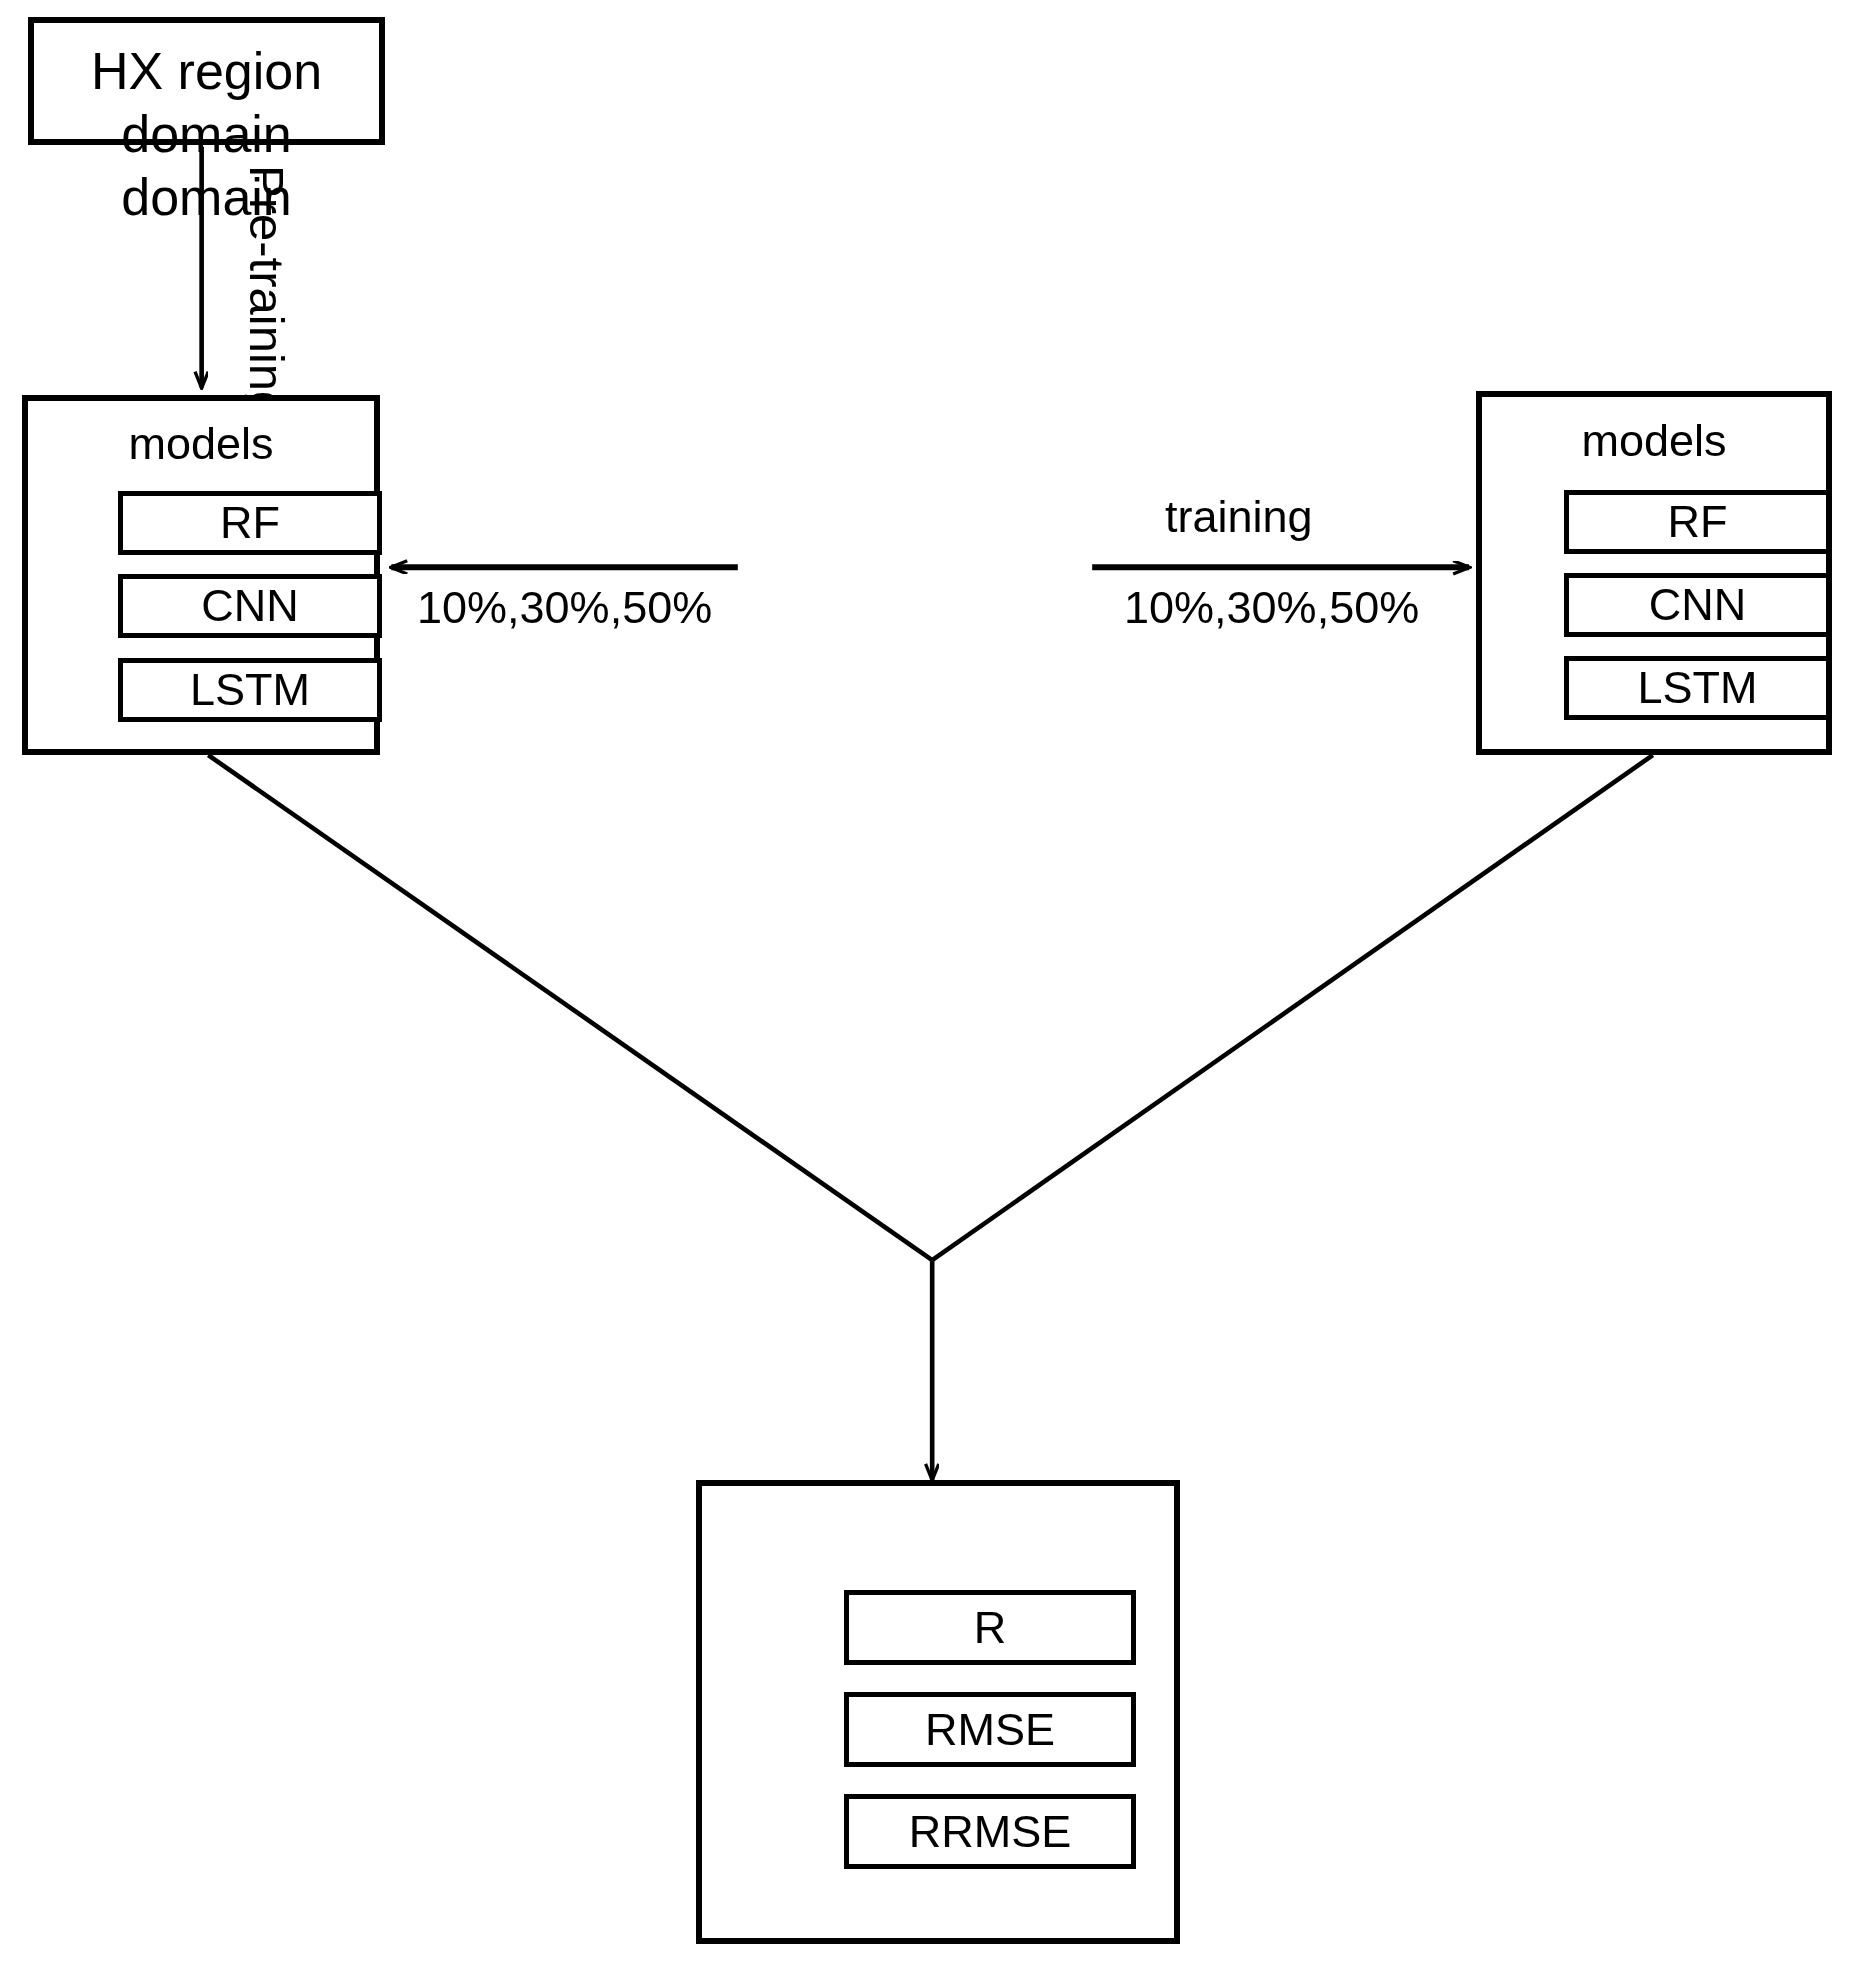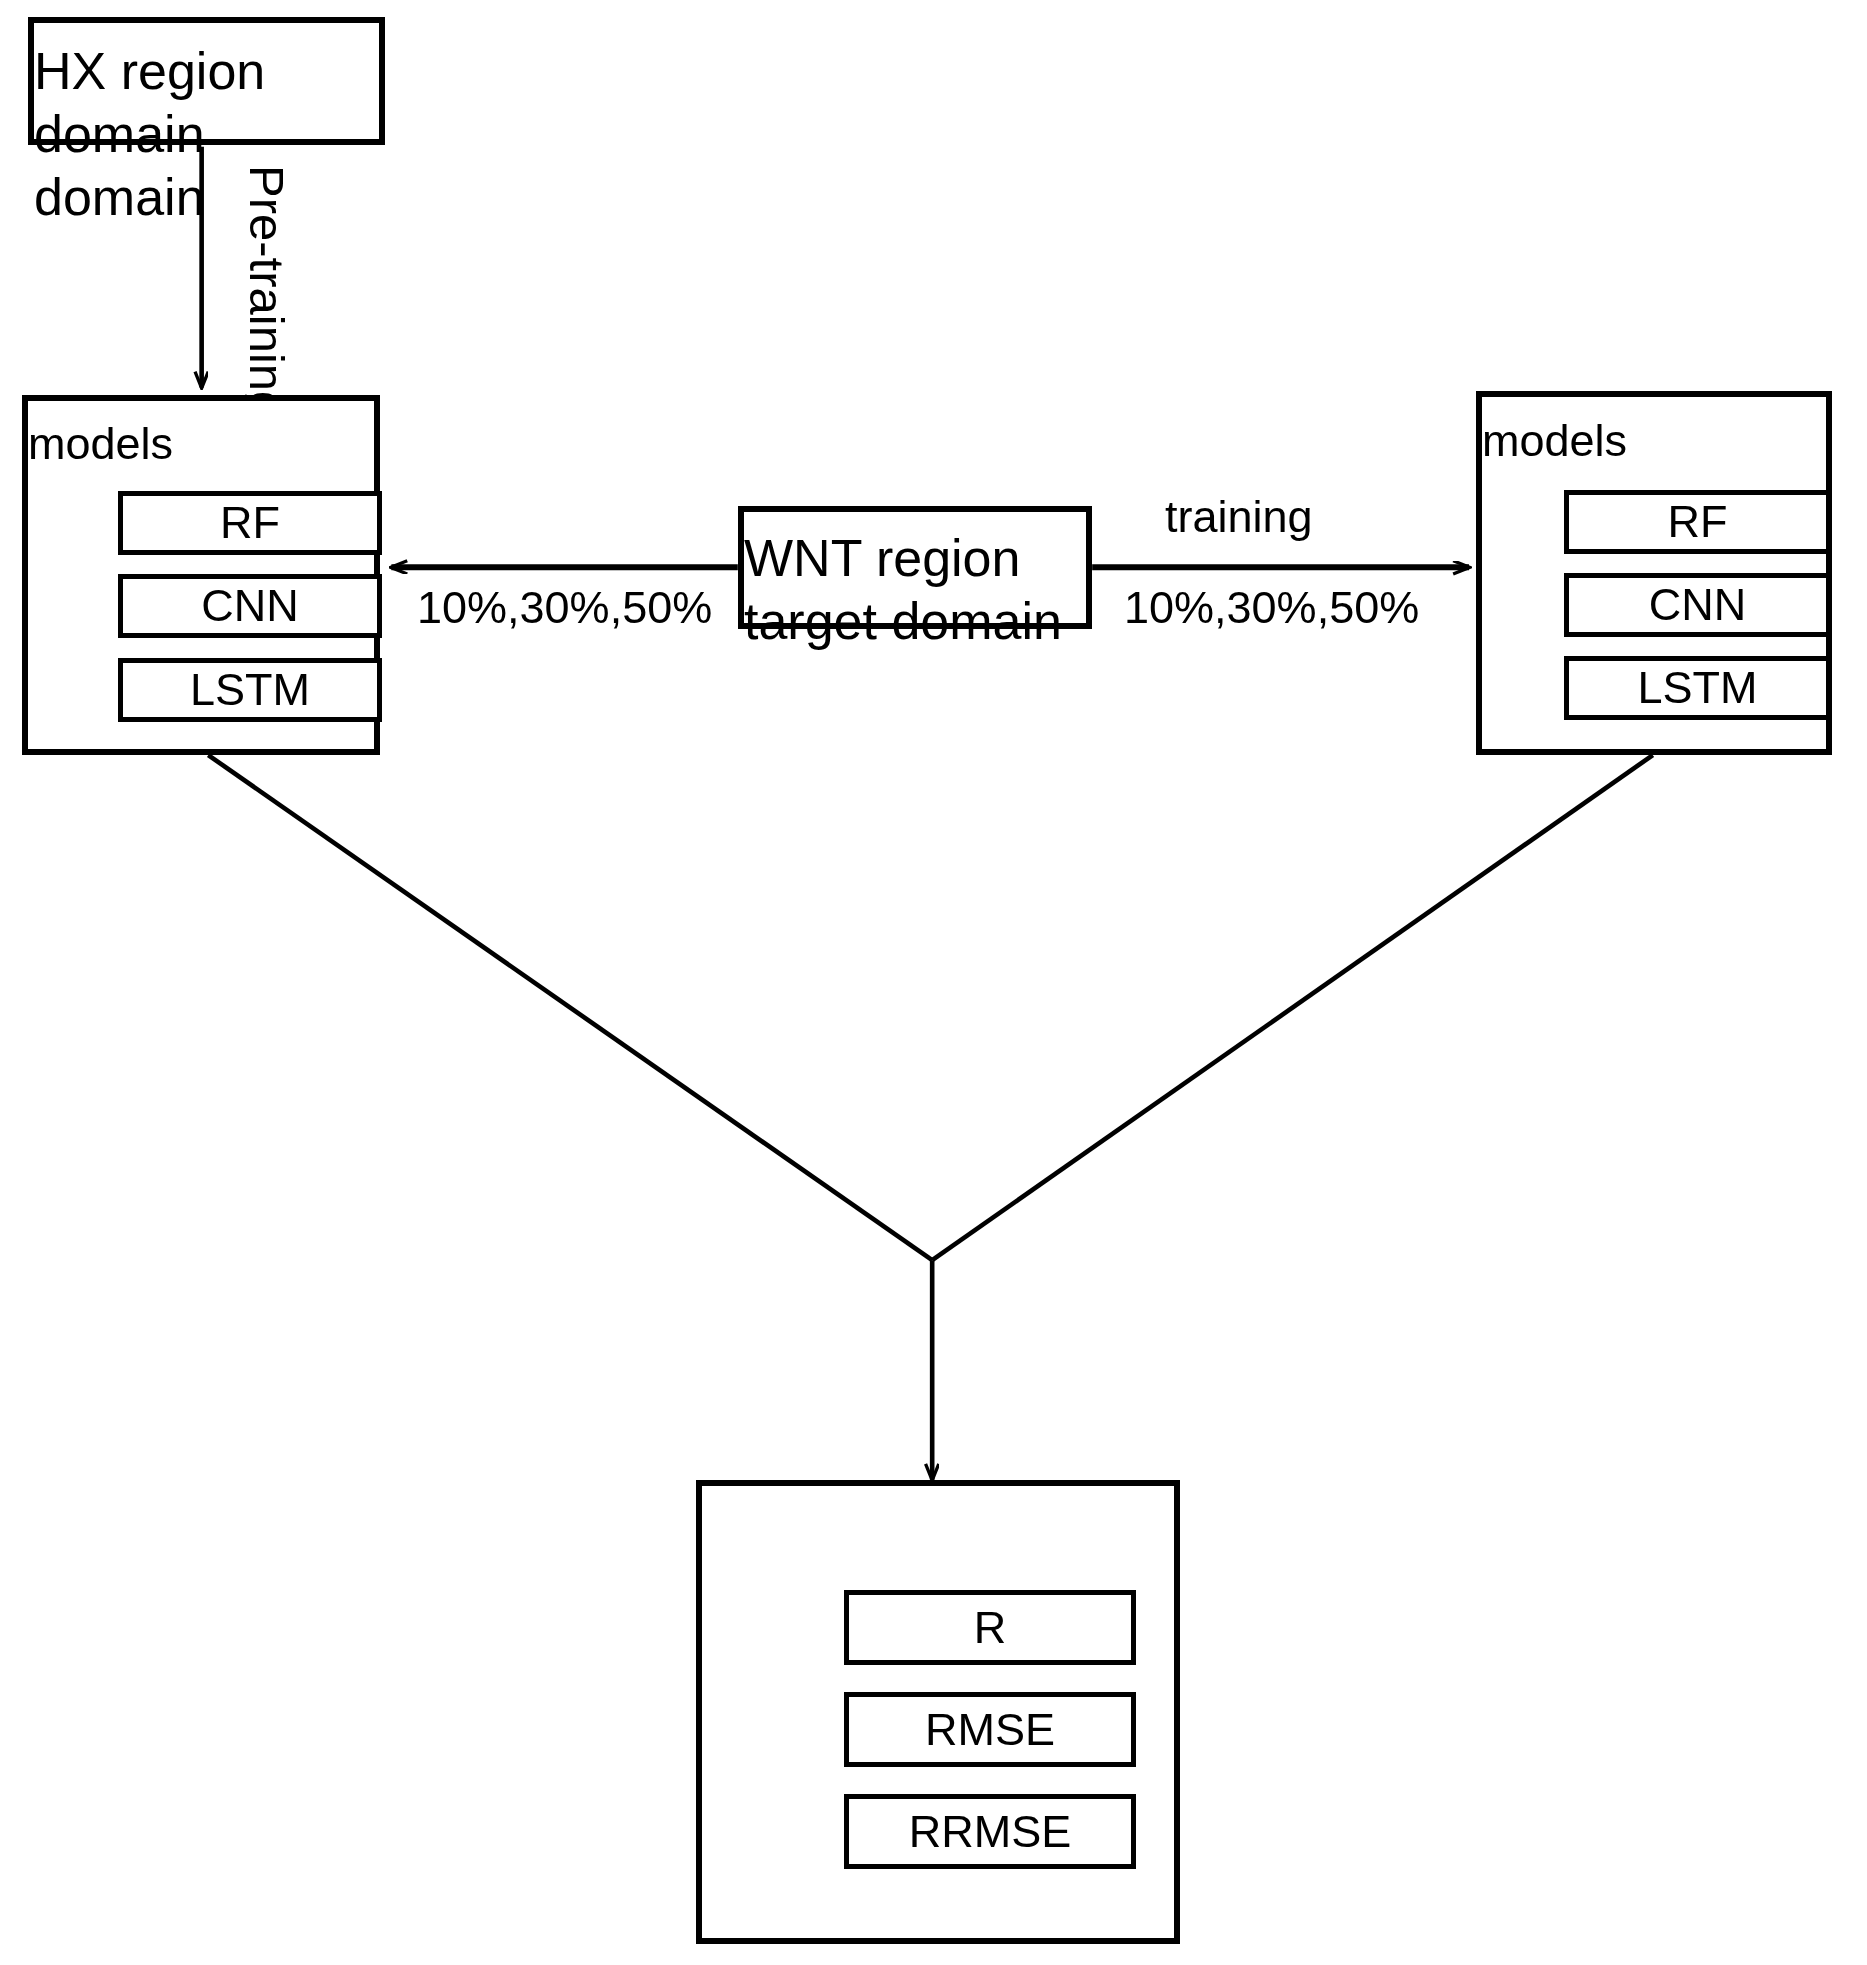--- a/index.html
+++ b/index.html
@@ -35,20 +35,21 @@
     box-sizing: border-box;
     border: 5.3px solid #000000;
     background: #ffffff;
     display: flex;
     align-items: center;
     justify-content: center;
     margin-left: 44px;
   }
   .boxtext {
     position: absolute;
+    text-align: center;
     line-height: 1.22;
     white-space: pre-line;
   }
   .lbl {
     position: absolute;
     white-space: nowrap;
   }
   .f74 { font-size: 49px; }
   .f78 { font-size: 52px; }
   .f80 { font-size: 45px; }
@@ -90,23 +91,20 @@
 
   <div class="box" style="left:22px; top:395px; width:358px; height:360px;">
     <div class="boxtext f80" style="left:0; top:16px; width:100%;">models</div>
     <div class="innerbox f80" style="left:46px; top:90px; width:264px; height:64px;">RF</div>
     <div class="innerbox f80" style="left:46px; top:173px; width:264px; height:64px;">CNN</div>
     <div class="innerbox f80" style="left:46px; top:257px; width:264px; height:64px;">LSTM</div>
   </div>
 
   <div class="lbl f80" style="left:417px; top:582px;">10%,30%,50%</div>
 
-  <div class="box" style="left:738px; top:506px; width:354px; height:123px;">
-    <div class="boxtext f78" style="left:0; top:14.5px; width:100%;"><span>WNT region</span><br><span>target domain</span></div>
-  </div>
 
   <div class="lbl f80" style="left:1165px; top:491px;">training</div>
   <div class="lbl f80" style="left:1124px; top:582px;">10%,30%,50%</div>
 
   <div class="box" style="left:1476px; top:391px; width:356px; height:364px;">
     <div class="boxtext f80" style="left:0; top:17px; width:100%;">models</div>
     <div class="innerbox f80" style="left:38px; top:93px; width:267px; height:64px;">RF</div>
     <div class="innerbox f80" style="left:38px; top:176px; width:267px; height:64px;">CNN</div>
     <div class="innerbox f80" style="left:38px; top:259px; width:267px; height:64px;">LSTM</div>
   </div>

